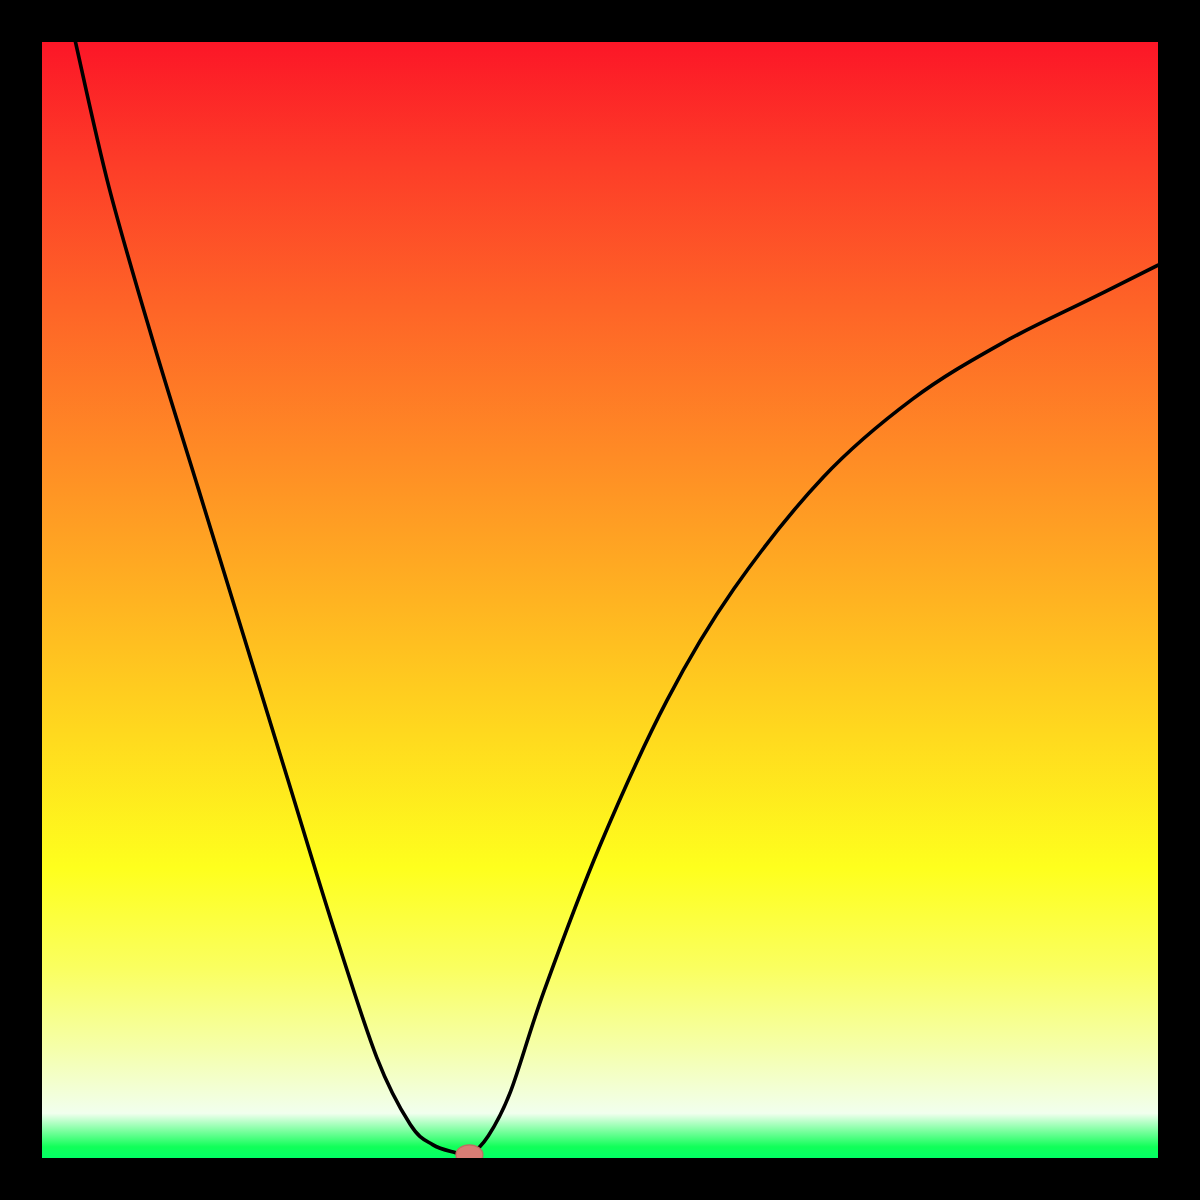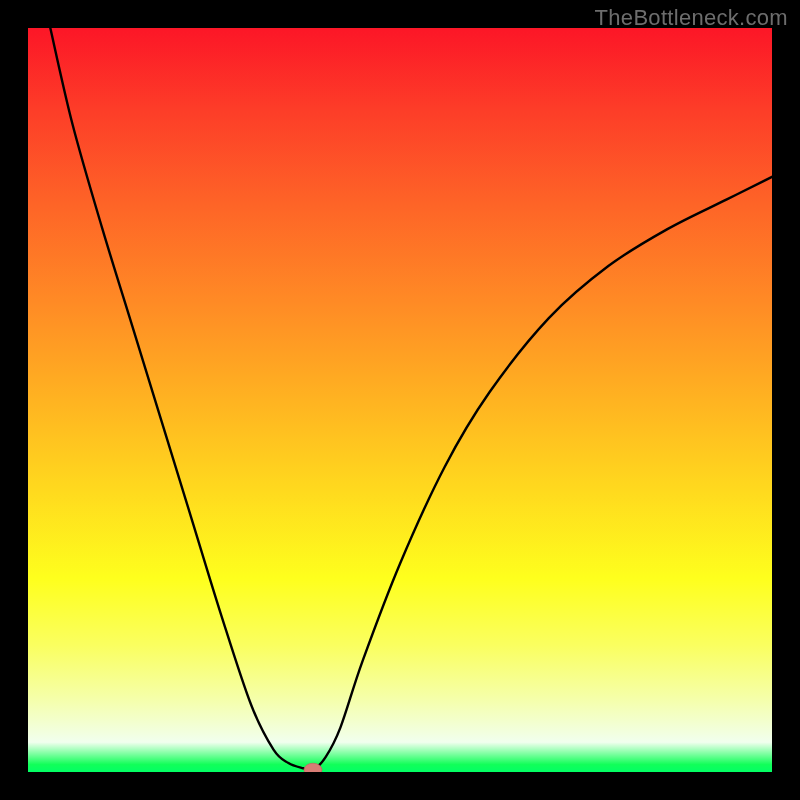--- a/index.html
+++ b/index.html
@@ -61,14 +61,13 @@
 </head>
 <body>
 
 <div class="frame">
   <div class="plot-area">
     <svg class="ovl" viewBox="0 0 744 744" preserveAspectRatio="none">
       <path d="M 22.32 0.00 C 26.04 16.12, 35.96 63.24, 44.64 96.72 C 53.32 130.20, 64.48 167.40, 74.40 200.88 C 84.32 234.36, 94.24 265.36, 104.16 297.60 C 114.08 329.84, 124.00 362.08, 133.92 394.32 C 143.84 426.56, 153.76 458.80, 163.68 491.04 C 173.60 523.28, 183.52 556.76, 193.44 587.76 C 203.36 618.76, 214.52 654.72, 223.20 677.04 C 231.88 699.36, 239.32 712.01, 245.52 721.68 C 251.72 731.35, 255.44 731.97, 260.40 735.07 C 265.36 738.17, 271.19 739.16, 275.28 740.28 C 279.37 741.40, 281.23 743.63, 284.95 741.77 C 288.67 739.91, 293.01 736.19, 297.60 729.12 C 302.19 722.05, 306.28 715.48, 312.48 699.36 C 318.68 683.24, 324.88 659.68, 334.80 632.40 C 344.72 605.12, 358.36 567.92, 372.00 535.68 C 385.64 503.44, 401.76 467.48, 416.64 438.96 C 431.52 410.44, 443.92 389.36, 461.28 364.56 C 478.64 339.76, 500.96 311.24, 520.80 290.16 C 540.64 269.08, 560.48 252.96, 580.32 238.08 C 600.16 223.20, 620.00 212.04, 639.84 200.88 C 659.68 189.72, 682.00 179.80, 699.36 171.12 C 716.72 162.44, 736.56 152.52, 744.00 148.80" fill="none" stroke="#000" stroke-width="2.4" stroke-linecap="round" stroke-linejoin="round"></path>
       <ellipse cx="284.95" cy="741.77" rx="9" ry="6.5" fill="#d87d75" stroke="#c26b63" stroke-width="0.8"></ellipse>
     </svg>
   </div>
-  <div class="watermark">TheBottleneck.com</div>
 </div>
 
 </body></html>

